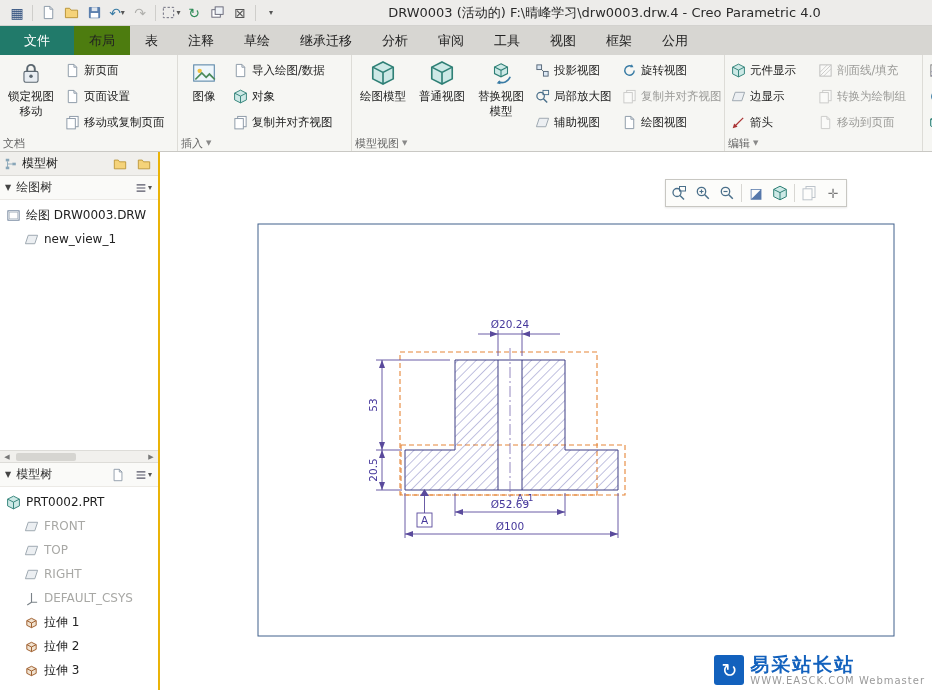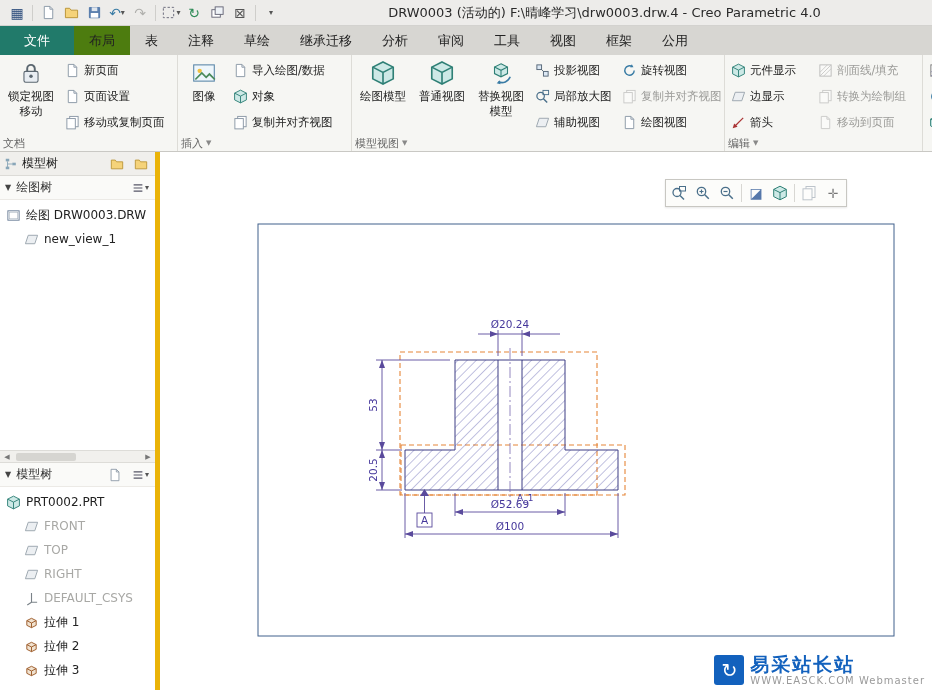--- a/index.html
+++ b/index.html
@@ -27,21 +27,21 @@
 .bigbtn{width:56px;display:flex;flex-direction:column;align-items:center;padding-top:3px;gap:1px;font-size:11.5px;text-align:center;border-radius:2px;line-height:1.25}
 .bigbtn svg{width:26px;height:26px;margin-bottom:2px}
 .scol{display:flex;flex-direction:column;justify-content:space-around}
 .sbtn{height:25px;display:flex;align-items:center;gap:4px;font-size:11.5px;padding:0 3px;white-space:nowrap;border-radius:2px;overflow:hidden}
 .sbtn svg{width:15px;height:15px;flex:0 0 15px}
 .disabled{color:#9b9b98}
 .disabled svg{opacity:.45;filter:grayscale(1)}
 .cutoff{width:26px;overflow:hidden;border-right:none}
 
 .main{display:flex;height:538px}
-.sidebar{width:160px;background:#fff;border-right:5px solid #eab308;display:flex;flex-direction:column;flex:0 0 160px}
+.sidebar{width:160px;background:#fff;border-right:2px solid #eab308;display:flex;flex-direction:column;flex:0 0 160px}
 .shead{height:24px;background:#f0efec;border-bottom:1px solid #dcdbd7;display:flex;align-items:center;padding:0 4px;gap:4px;font-size:12px}
 .sp{flex:1}
 .hbtn{width:20px;height:19px;display:flex;align-items:center;justify-content:center;border-radius:2px}
 .hbtn svg{width:14px;height:14px}
 .secbar{height:24px;display:flex;align-items:center;gap:5px;padding:0 5px;font-size:12px;color:#333;background:#fafaf8;border-bottom:1px solid #eceae6}
 .seccaret{font-size:8px;color:#444}
 .dtbody{height:250px;padding-top:3px;overflow:hidden}
 .trow{height:24px;display:flex;align-items:center;gap:5px;font-size:12px;white-space:nowrap;padding-left:6px}
 .trow.ind{padding-left:24px}
 .trow svg{width:15px;height:15px;flex:0 0 15px}

